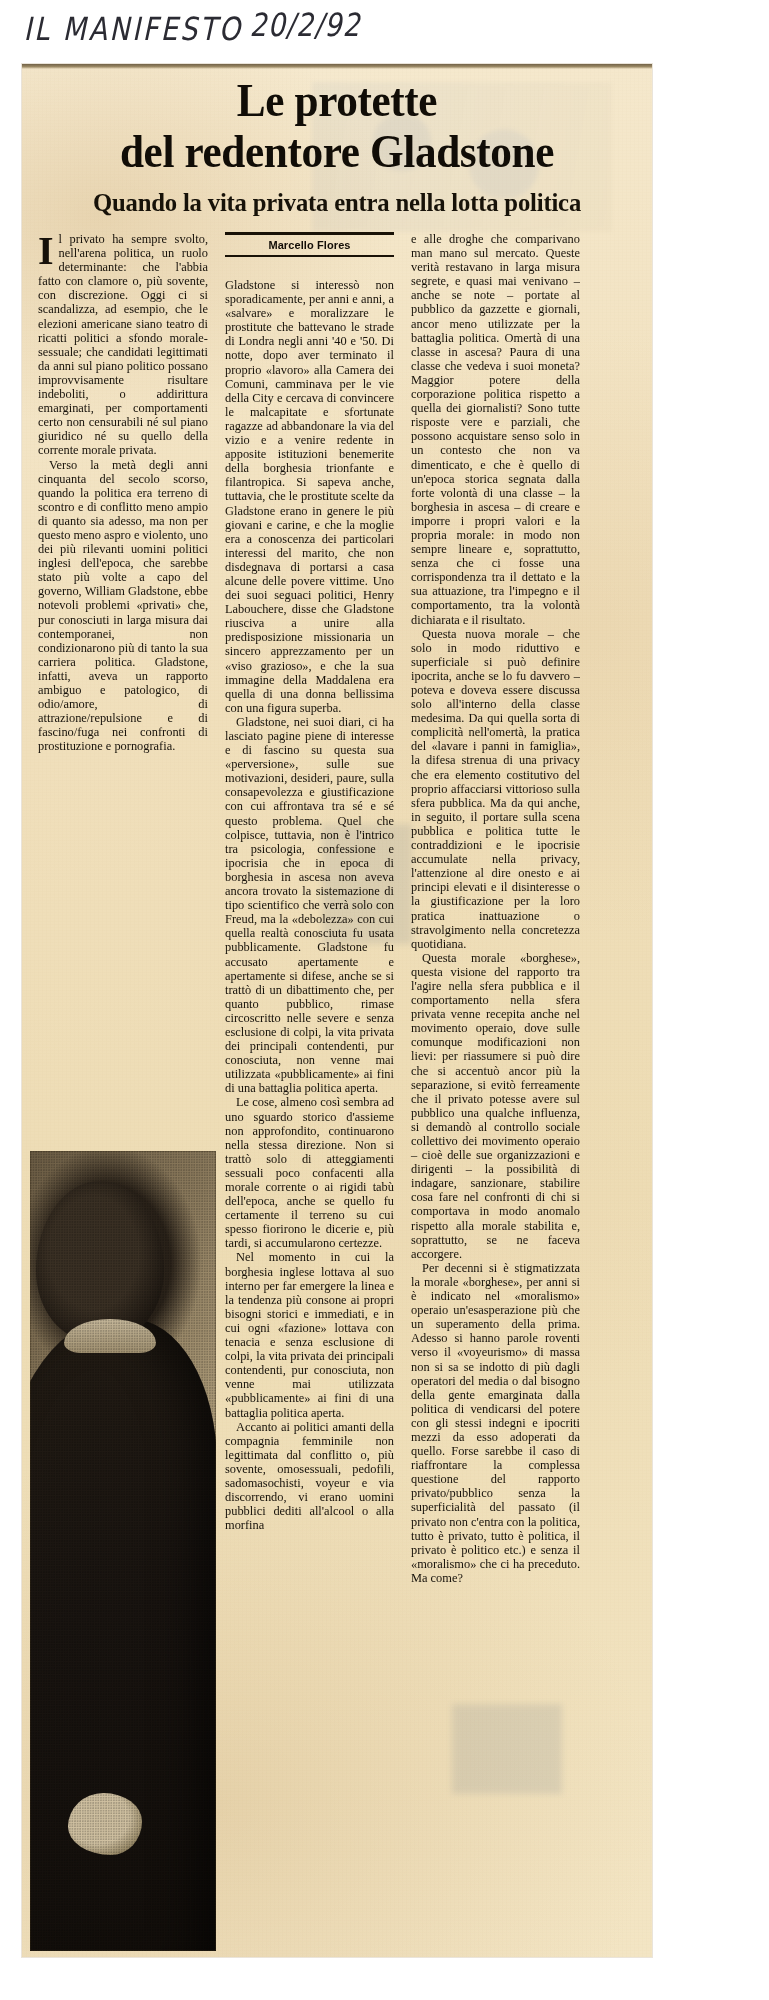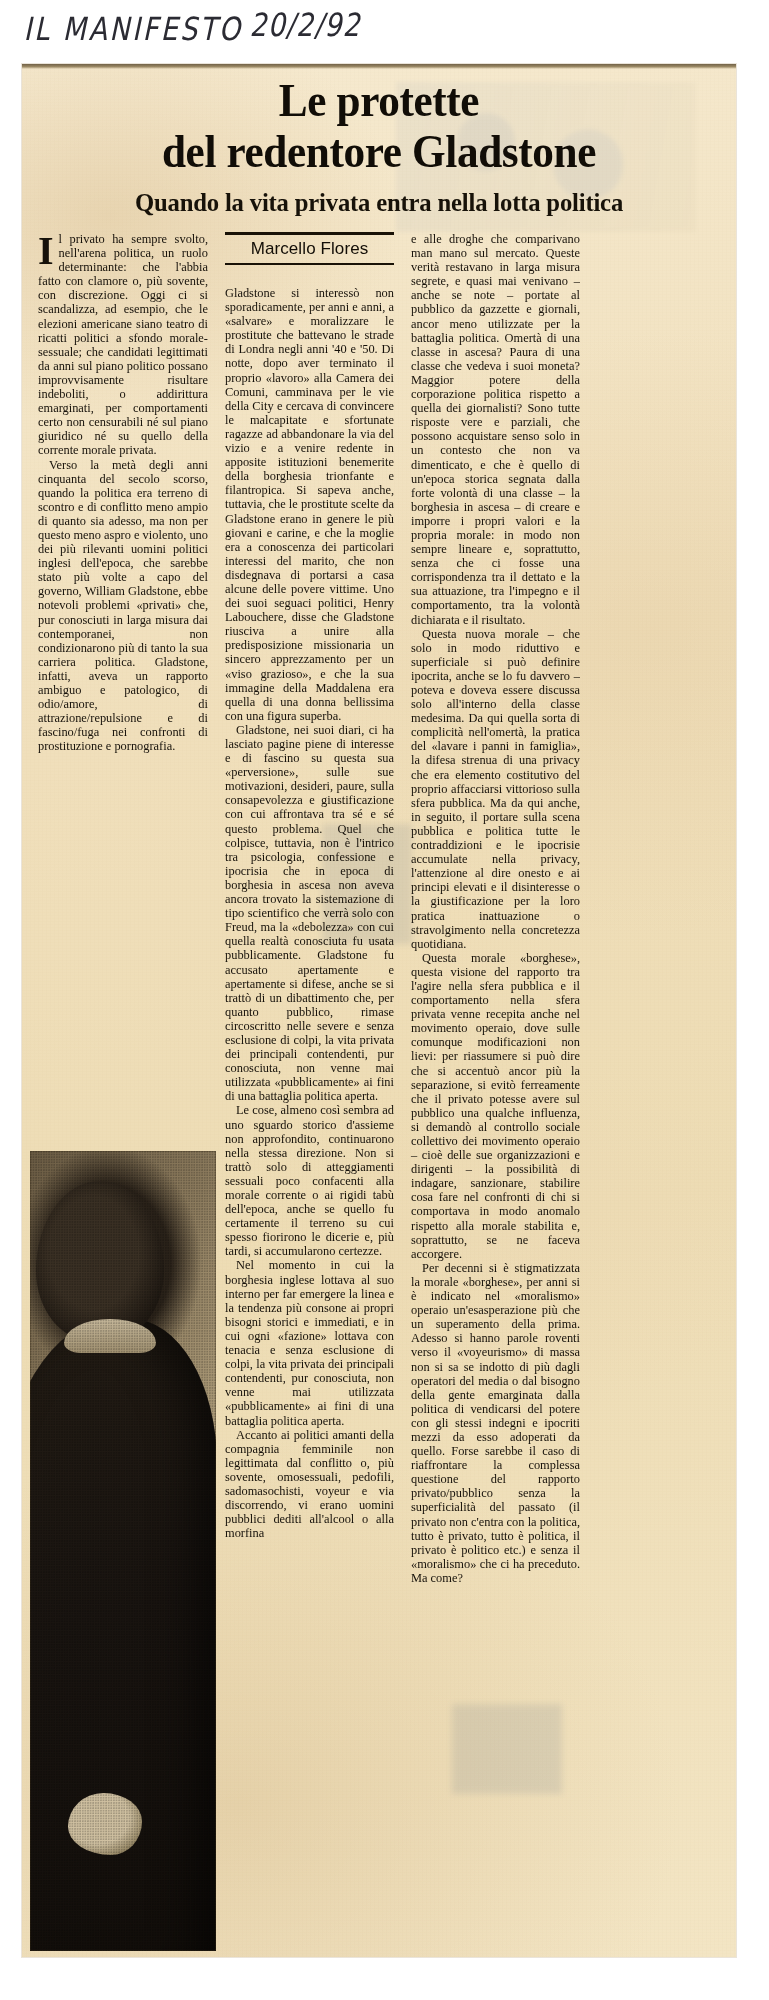--- a/index.html
+++ b/index.html
@@ -32,21 +32,21 @@
     white-space: nowrap;
   }
   #hand-paper { left: 22px; top: 16px; }
   #hand-date  { left: 248px; top: 12px; letter-spacing: 1px; }
 
   
   #clipping {
     position: absolute;
     left: 22px;
     top: 64px;
-    width: 714px;
+    width: 630px;
     height: 1893px;
     background: #f2e2c0;
     background-image:
       radial-gradient(ellipse 420px 300px at 12% 8%,  rgba(214,186,140,.42), rgba(214,186,140,0) 70%),
       radial-gradient(ellipse 500px 420px at 88% 30%, rgba(226,202,160,.36), rgba(226,202,160,0) 72%),
       radial-gradient(ellipse 600px 500px at 30% 92%, rgba(206,176,128,.34), rgba(206,176,128,0) 74%),
       radial-gradient(ellipse 380px 260px at 70% 62%, rgba(236,216,180,.40), rgba(236,216,180,0) 70%),
       linear-gradient(168deg, #f6ead0 0%, #f0dfbb 34%, #eddcb4 62%, #f3e5c4 100%);
     box-shadow: 0 0 0 1px rgba(150,120,70,.20);
     overflow: hidden;
@@ -142,22 +142,22 @@
     padding-right: 5px;
     padding-top: 2px;
     font-family: "Liberation Serif", serif;
   }
 
   
   #byline-block { margin-bottom: 13px; }
   .rule { height: 2.5px; background: #191207; }
   #byline {
     font-family: "Liberation Sans", sans-serif;
-    font-weight: 400;
-    font-size: 17px;
+    font-weight: 700;
+    font-size: 11px;
     color: #120d06;
     text-align: center;
     padding: 4px 0 4px;
     letter-spacing: .1px;
   }
 
   
   #col2 .lead-gap { height: 8px; }
   #col3 .lead-gap { height: 0px; }
 

